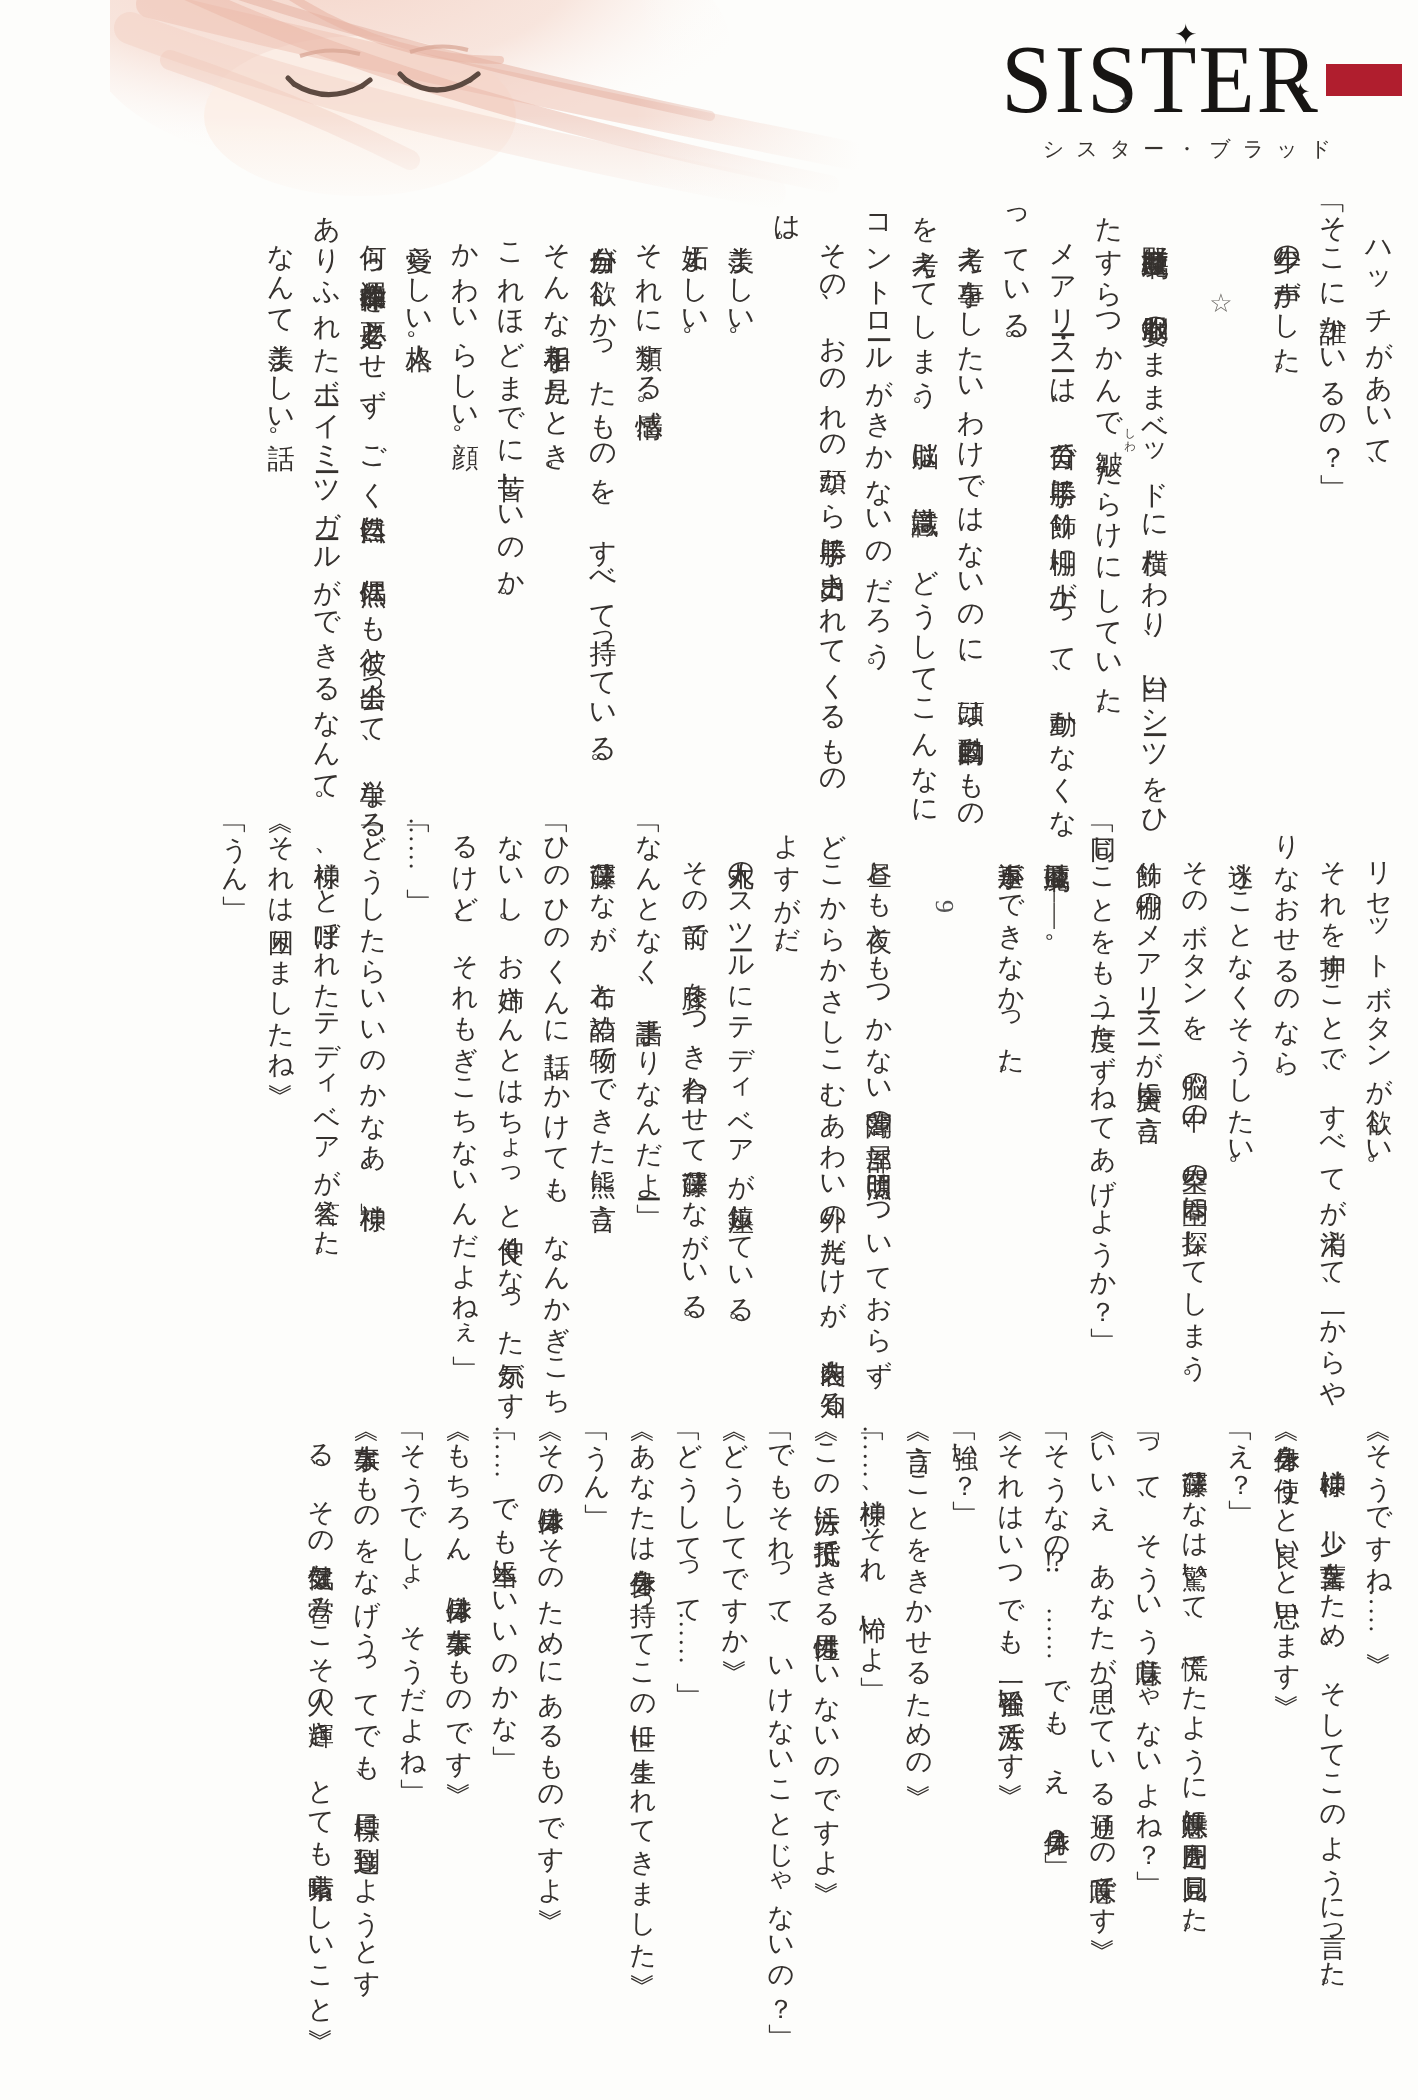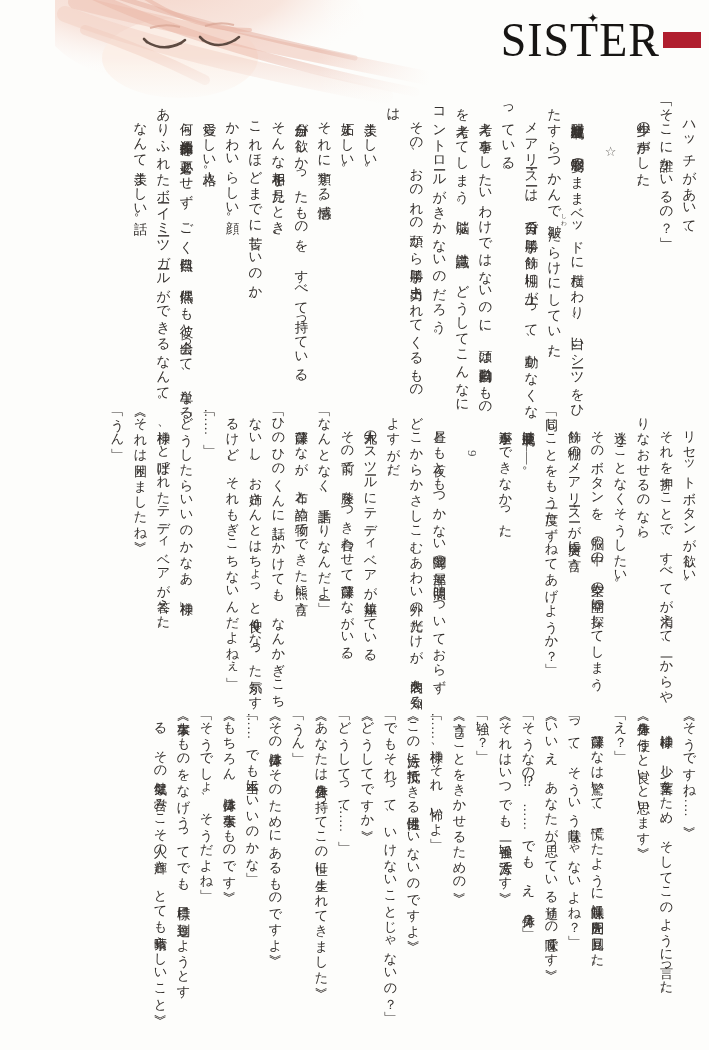--- a/index.html
+++ b/index.html
@@ -103,20 +103,21 @@
   </svg>
 
   <div class="logo">
     <div class="logo-row">
       <span class="logo-text">SISTER</span>
         <span class="accent-bar" style="background: rgb(176, 30, 46);"></span>
       <span class="sparkle s1">✦</span>
       <span class="sparkle s2">✦</span>
       <span class="sparkle s3">✦</span>
     </div>
+    <div class="logo-sub">シスター・ブラッド</div>
   </div>
 
   <section class="band band1">
       <p class="para narrative">ハッチがあいて、</p>
       <p class="para dialogue">「そこに誰かいるの？」</p>
       <p class="para narrative">少年の声がした。</p>
       <p class="para marker-star">☆</p>
       <p class="para narrative">緋野魔璃亜は、制服姿のままベッドに横たわり、白いシーツをひたすらつかんで<ruby>皺<rt>しわ</rt></ruby>だらけにしていた。</p>
       <p class="para narrative">メアリー・スーは、自分で勝手に飾り棚に上がって、動かなくなっている。</p>
       <p class="para narrative">考え事をしたいわけではないのに、頭は自動的にものを考えてしまう。脳は、意識は、どうしてこんなにコントロールがきかないのだろう。</p>

